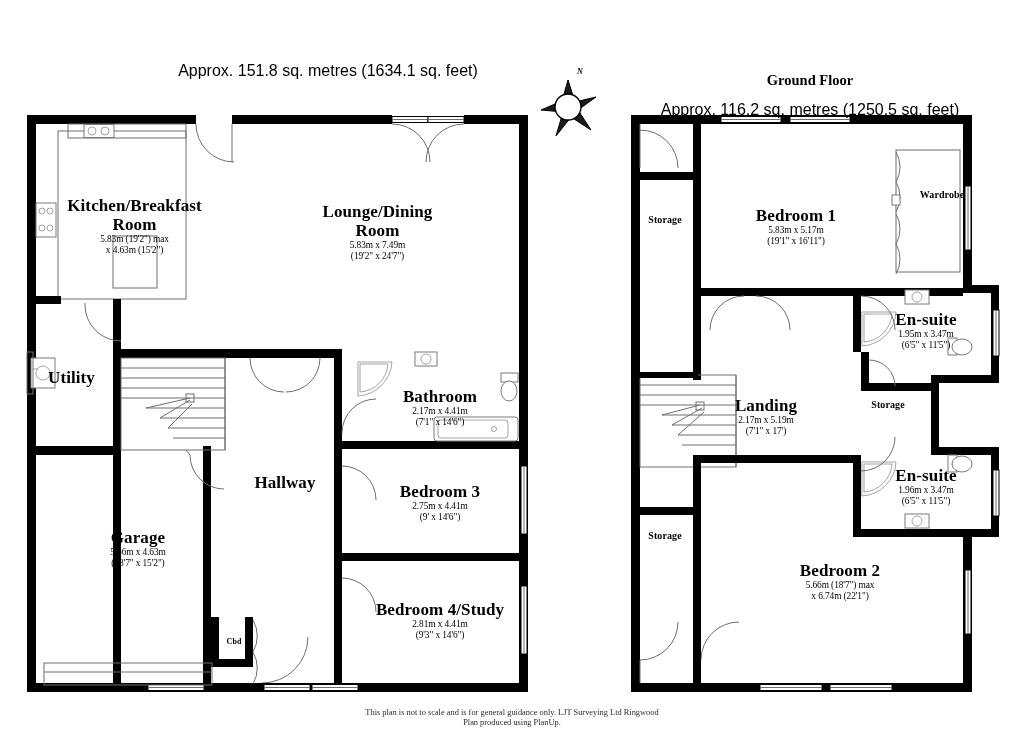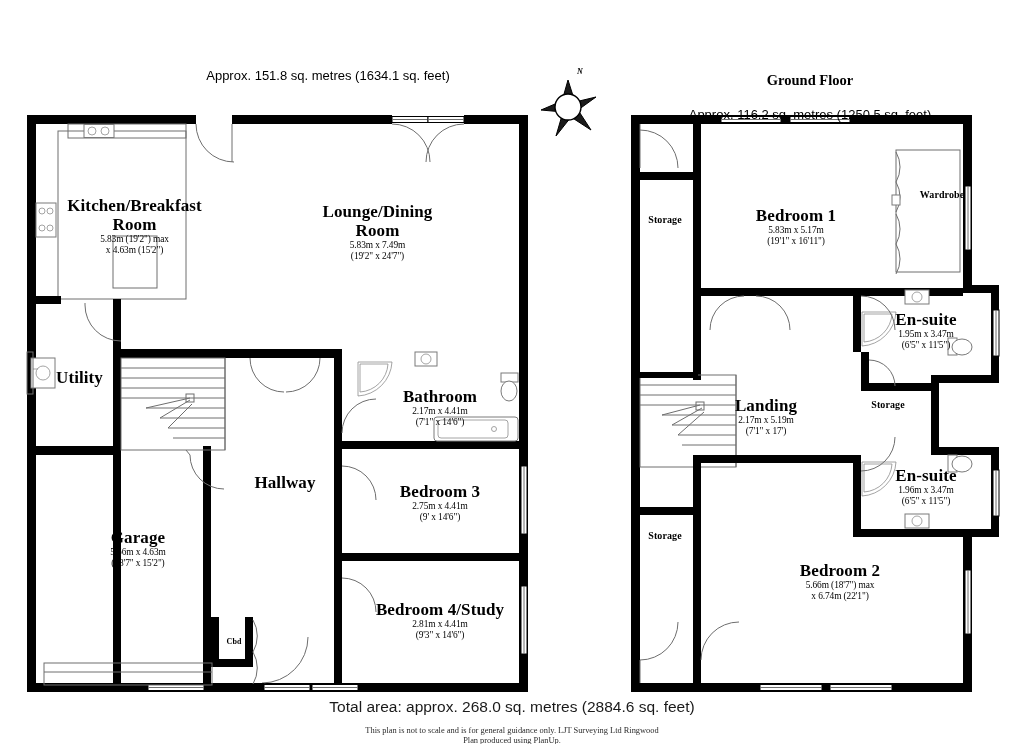--- a/index.html
+++ b/index.html
@@ -11,21 +11,21 @@
 
   
   .lbl{position:absolute;text-align:center;line-height:1.12;white-space:nowrap;}
   .lbl .nm{font-family:"Liberation Serif",serif;font-weight:bold;font-size:17px;letter-spacing:.1px;}
   .lbl .dm{font-family:"Liberation Serif",serif;font-size:9.4px;letter-spacing:-.1px;}
   .lbl.sm .nm{font-size:10px;}
   .lbl.tiny .nm{font-size:8px;font-weight:bold;}
 
   .floorttl{position:absolute;text-align:center;white-space:nowrap;}
   .floorttl .t1{font-family:"Liberation Serif",serif;font-weight:bold;font-size:14.5px;}
-  .floorttl .t2{font-family:"Liberation Sans",sans-serif;font-size:13px;margin-top:18px;}
+  .floorttl .t2{font-family:"Liberation Sans",sans-serif;font-size:16px;margin-top:12px;}
 
   #footer{position:absolute;left:0;top:698px;width:1024px;text-align:center;}
   #footer .f1{font-family:"Liberation Sans",sans-serif;font-size:15.5px;color:#1a1a1a;}
   #footer .f2{font-family:"Liberation Serif",serif;font-size:8.4px;margin-top:10px;color:#2a2a2a;}
   #footer .f3{font-family:"Liberation Serif",serif;font-size:8.4px;margin-top:1px;color:#2a2a2a;}
 </style>
 </head>
 <body>
 
 <svg id="plan" viewBox="0 0 1024 744">
@@ -368,21 +368,21 @@
   <div class="dm">x 4.63m (15'2")</div>
 </div>
 
 <div class="lbl" style="left:290px;top:202px;width:175px;">
   <div class="nm">Lounge/Dining</div>
   <div class="nm">Room</div>
   <div class="dm">5.83m x 7.49m</div>
   <div class="dm">(19'2" x 24'7")</div>
 </div>
 
-<div class="lbl" style="left:30px;top:368px;width:90px;text-align:left;padding-left:26px;">
+<div class="lbl" style="left:30px;top:368px;width:90px;text-align:left;padding-left:18px;">
   <div class="nm">Utility</div>
 </div>
 
 <div class="lbl" style="left:375px;top:387px;width:130px;">
   <div class="nm">Bathroom</div>
   <div class="dm">2.17m x 4.41m</div>
   <div class="dm">(7'1" x 14'6")</div>
 </div>
 
 <div class="lbl" style="left:225px;top:473px;width:120px;">
@@ -451,16 +451,15 @@
   <div class="nm">Storage</div>
 </div>
 
 <div class="lbl" style="left:760px;top:561px;width:160px;">
   <div class="nm">Bedroom 2</div>
   <div class="dm">5.66m (18'7") max</div>
   <div class="dm">x 6.74m (22'1")</div>
 </div>
 
 <div id="footer">
-  <div class="f1">Total area: approx. 268.0 sq. metres (2884.6 sq. feet)</div>
   <div class="f2">This plan is not to scale and is for general guidance only. LJT Surveying Ltd Ringwood</div>
   <div class="f3">Plan produced using PlanUp.</div>
 </div>
 
 </body></html>

